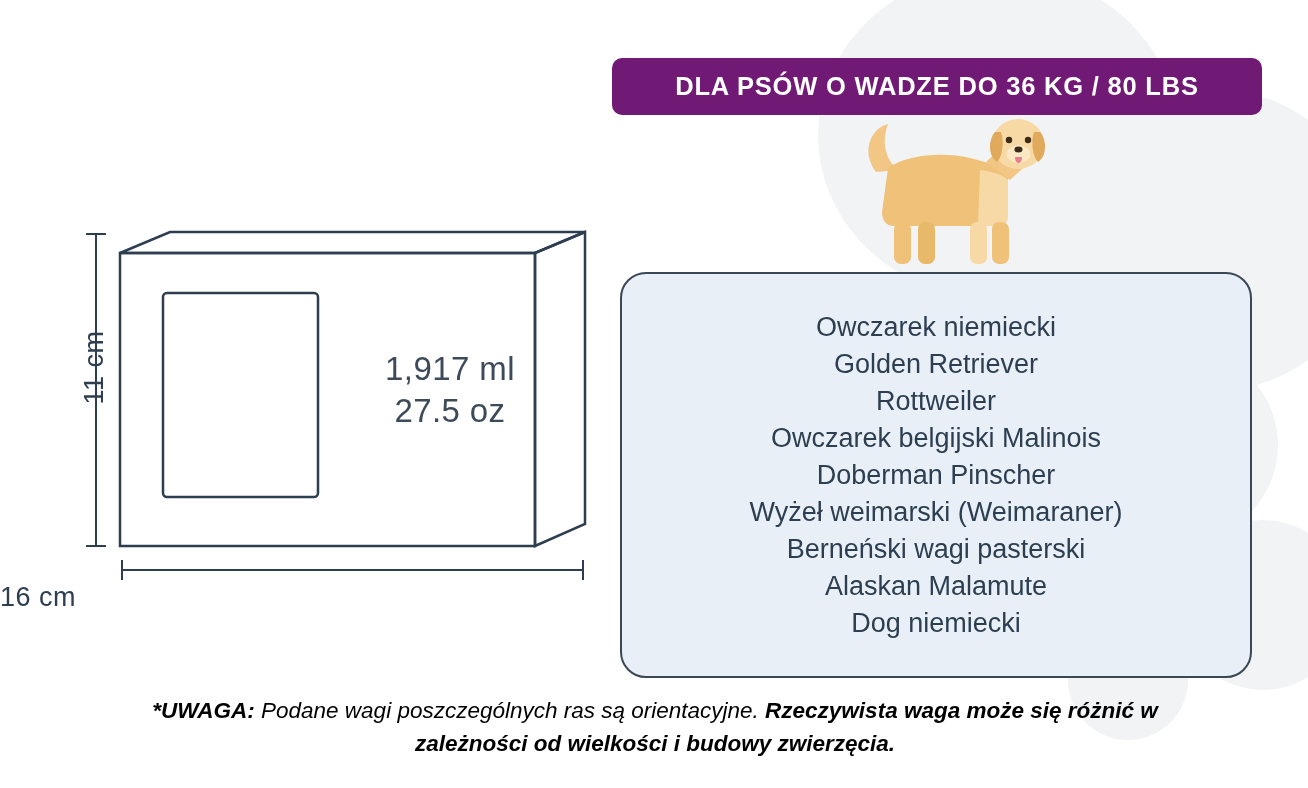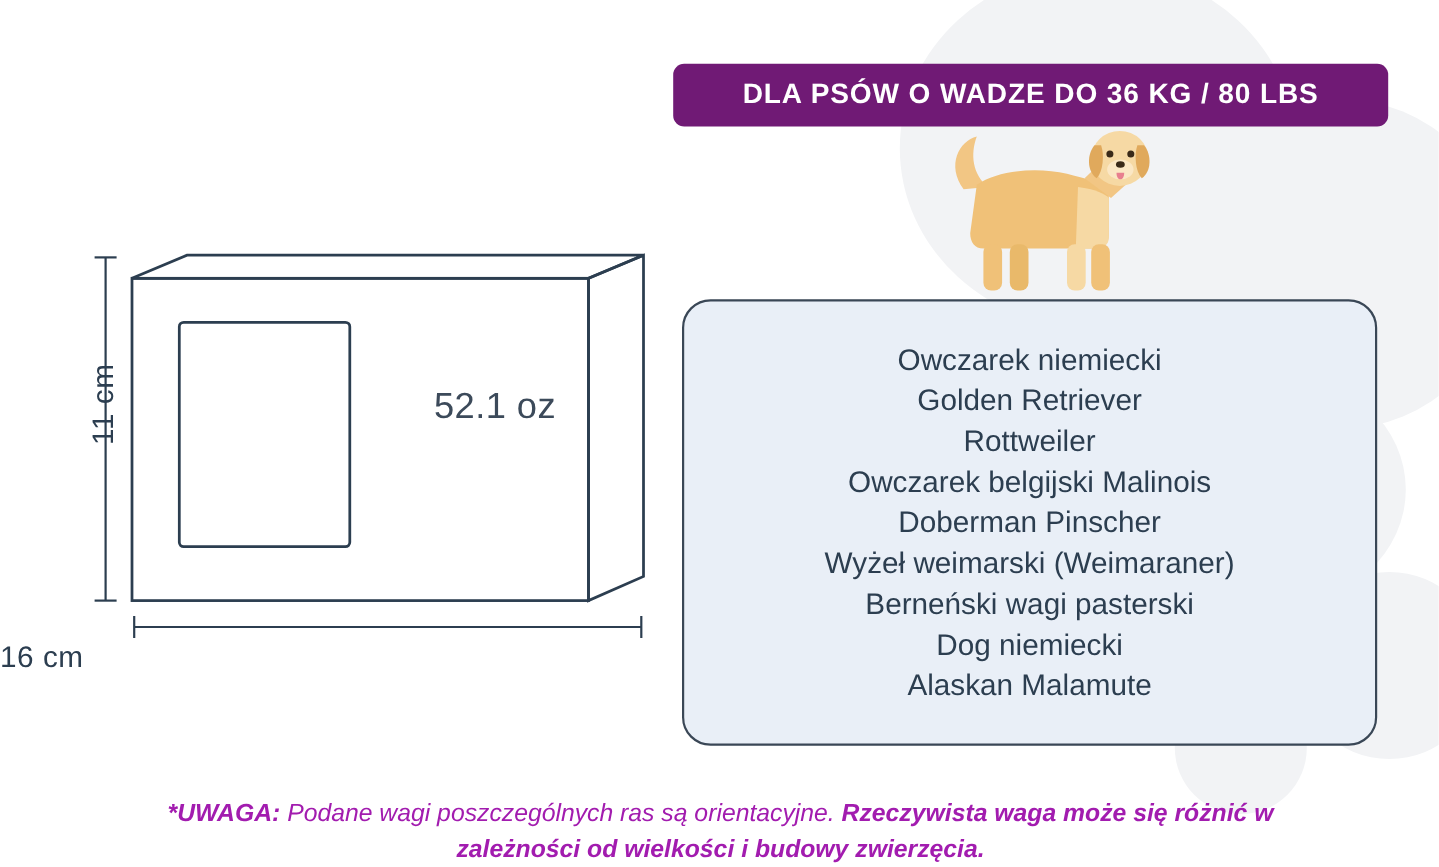--- a/index.html
+++ b/index.html
@@ -153,26 +153,25 @@
     height: 165px;
   }
 
   
   .footnote {
     position: absolute;
     left: 150px;
     top: 694px;
     width: 1010px;
     text-align: center;
-    color: #a21caf;
+    color: #000000;
     font-size: 22.5px;
     font-style: italic;
     line-height: 33px;
     z-index: 4;
-    margin-top: 28px;
   }
   .footnote b { font-weight: bold; }
 </style>
 </head>
 <body>
 
 <div id="page">
 
   <div class="bg-blob bg-blob-1"></div>
   <div class="bg-blob bg-blob-2"></div>
@@ -197,21 +196,22 @@
 
       <line x1="122" y1="570" x2="583" y2="570" stroke="#2c3e50" stroke-width="2"></line>
       <line x1="122" y1="560" x2="122" y2="580" stroke="#2c3e50" stroke-width="2"></line>
       <line x1="583" y1="560" x2="583" y2="580" stroke="#2c3e50" stroke-width="2"></line>
     </svg>
 
     <div class="dim-label dim-height">11 cm</div>
     <div class="dim-label dim-width">16 cm</div>
 
     <div class="vol-block">
-      <div>52.1 oz</div>
+      <div>1,917 ml</div>
+      <div>27.5 oz</div>
     </div>
   </div>
 
   <div class="right">
 
     <div class="header-banner">DLA PSÓW O WADZE DO 36 KG / 80 LBS</div>
 
     <div class="dog-wrap">
       <svg width="190" height="165" viewBox="0 0 190 165">
 
@@ -245,22 +245,22 @@
     </div>
 
     <div class="breed-panel">
       <div class="breed-item">Owczarek niemiecki</div>
       <div class="breed-item">Golden Retriever</div>
       <div class="breed-item">Rottweiler</div>
       <div class="breed-item">Owczarek belgijski Malinois</div>
       <div class="breed-item">Doberman Pinscher</div>
       <div class="breed-item">Wyżeł weimarski (Weimaraner)</div>
       <div class="breed-item">Berneński wagi pasterski</div>
+      <div class="breed-item">Alaskan Malamute</div>
       <div class="breed-item">Dog niemiecki</div>
-      <div class="breed-item">Alaskan Malamute</div>
     </div>
   </div>
 
   <div class="footnote">
     <b>*UWAGA:</b><span> Podane wagi poszczególnych ras są orientacyjne. </span><b>Rzeczywista waga może się różnić w zależności od wielkości i budowy zwierzęcia.</b>
   </div>
 
 </div>
 
 </body></html>

